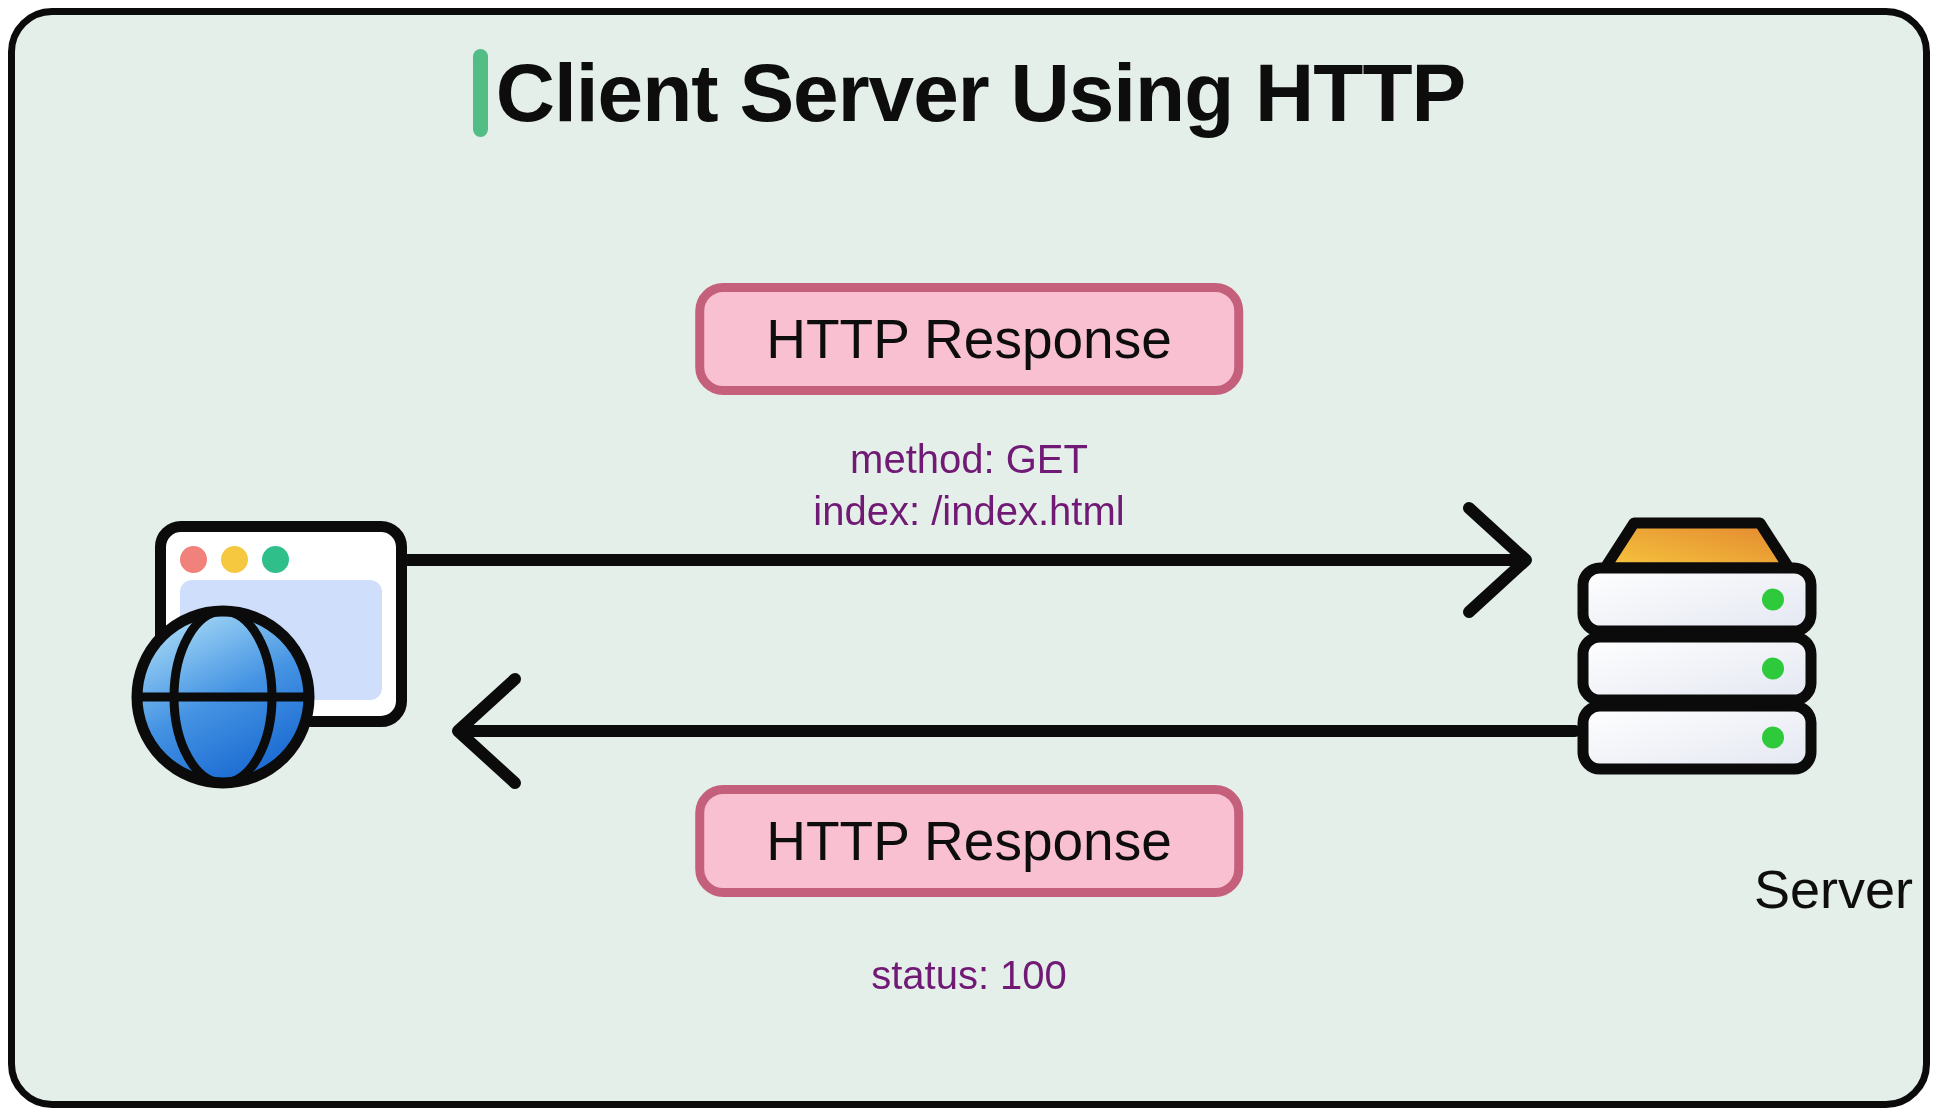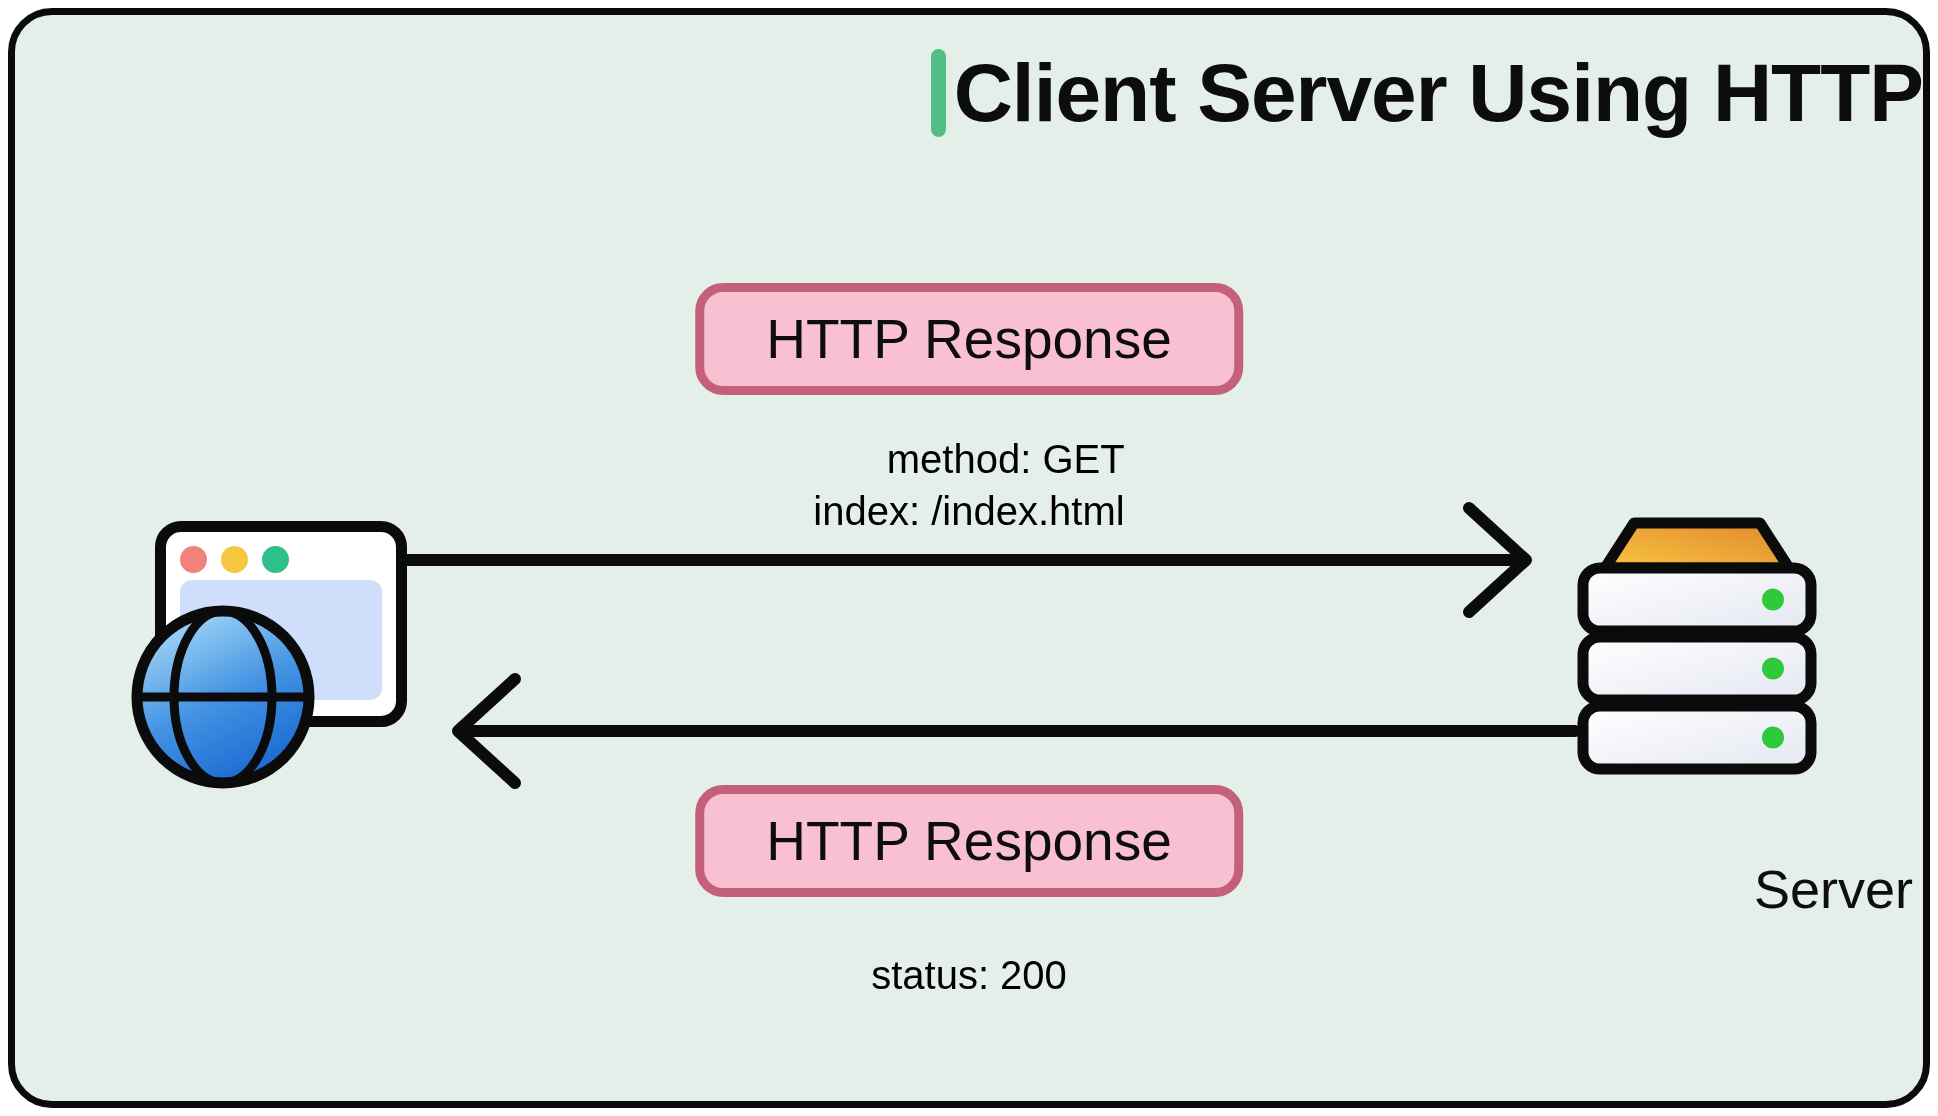--- a/index.html
+++ b/index.html
@@ -22,21 +22,21 @@
     position: absolute;
     left: 8px; top: 8px;
     width: 1922px; height: 1100px;
     background: var(--background);
     border: 7px solid var(--frame);
     border-radius: 44px;
   }
   
   .title-row {
     position: absolute; top: 34px; left: 0; right: 0;
-    display: flex; align-items: center; justify-content: flex-end; gap: 8px;
+    display: flex; align-items: center; justify-content: center; gap: 8px;
   }
   .title-accent {
     width: 15px; height: 88px; border-radius: 8px;
     background: var(--accent-green);
     flex: 0 0 auto;
   }
   .title-text {
     font-size: 82px; font-weight: 700; letter-spacing: -1px;
     color: #0d0d0d; line-height: 1.05;
   }
@@ -48,22 +48,22 @@
     border-radius: 28px;
     padding: 14px 62px;
     font-size: 55px; font-weight: 500; line-height: 1.2;
     color: #0d0d0d; white-space: nowrap;
   }
   .badge-request  { top: 268px; }
   .badge-response { top: 770px; }
   
   .meta {
     position: absolute; left: 50%; transform: translateX(-50%);
-    text-align: right;
-    font-size: 40px; line-height: 1.3; color: #000000;
+    text-align: center;
+    font-size: 40px; line-height: 1.3; color: #701a75;
     white-space: nowrap;
   }
   .meta-request  { top: 418px; }
   .meta-response { top: 934px; }
   
   .browser-window {
     position: absolute; left: 140px; top: 506px;
     width: 252px; height: 206px;
     background: #ffffff;
     border: 11px solid #0b0b0b;
@@ -175,16 +175,16 @@
       <circle cx="196" cy="155.5" r="11"></circle>
       <circle cx="196" cy="224.5" r="11"></circle>
     </g>
   </svg>
 
   <div class="entity-label label-server">Server</div>
 
   <div class="badge badge-response">HTTP Response</div>
 
   <div class="meta meta-response">
-    <div>status: 200</div>
+    <div>status: 100</div>
   </div>
 
 </div>
 
 </body></html>

